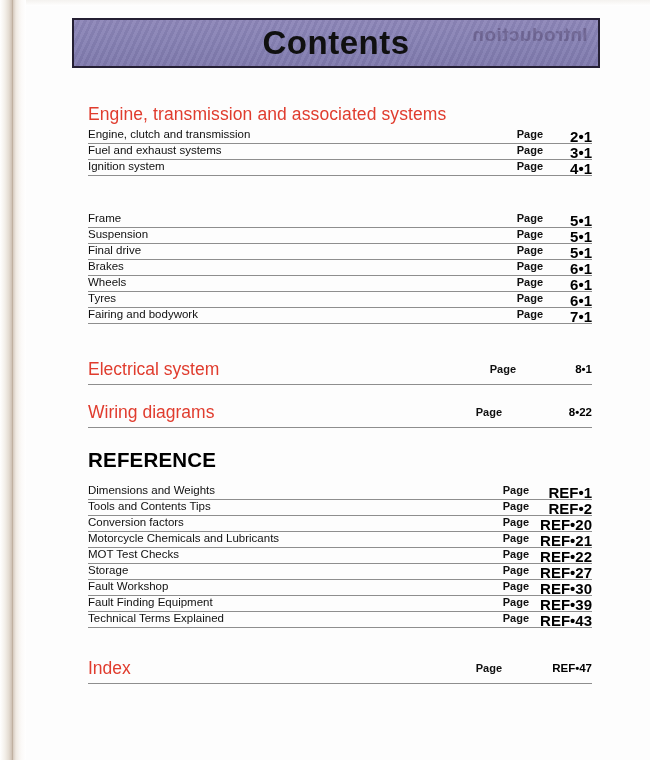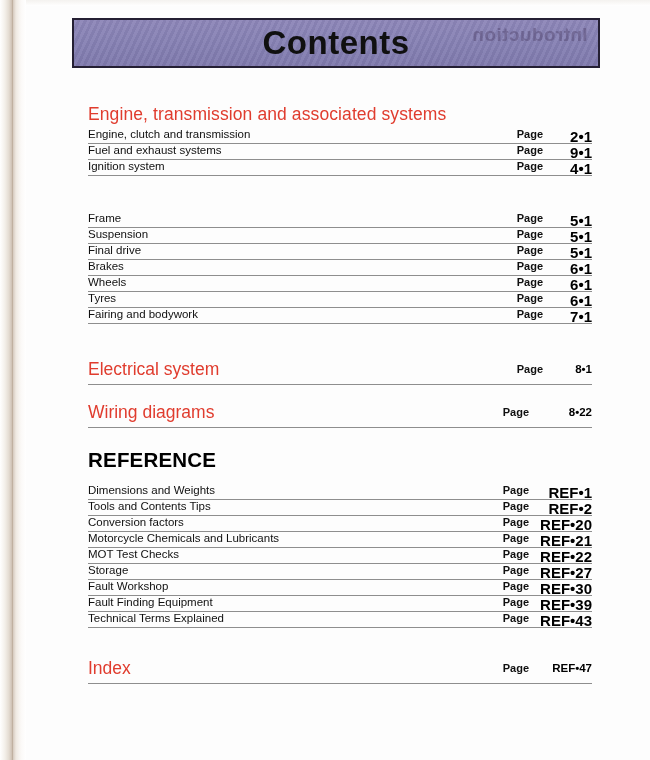--- a/index.html
+++ b/index.html
@@ -148,20 +148,21 @@
     text-align: right;
     min-width: 42px;
     white-space: nowrap;
   }
   .row .page-num.wide { min-width: 56px; }
 
   
   .row.big {
     height: 30px;
     align-items: center;
+    gap: 27px;
   }
   .row.big .label {
     font-size: 17.5px;
     color: #e03c2e;
   }
   .row.big .page-word { font-size: 11px; }
   .row.big .page-num  { font-size: 11.5px; }
 
   .spacer-sm { height: 13px; }
   .spacer-md { height: 20px; }
@@ -191,21 +192,21 @@
         <div class="row">
           <span class="label">Engine, clutch and transmission</span>
           <span class="filler"></span>
           <span class="page-word">Page</span>
           <span class="page-num">2•1</span>
         </div>
         <div class="row">
           <span class="label">Fuel and exhaust systems</span>
           <span class="filler"></span>
           <span class="page-word">Page</span>
-          <span class="page-num">9•1</span>
+          <span class="page-num">3•1</span>
         </div>
         <div class="row">
           <span class="label">Ignition system</span>
           <span class="filler"></span>
           <span class="page-word">Page</span>
           <span class="page-num">4•1</span>
         </div>
       </div>
 
       <div class="group tight">

